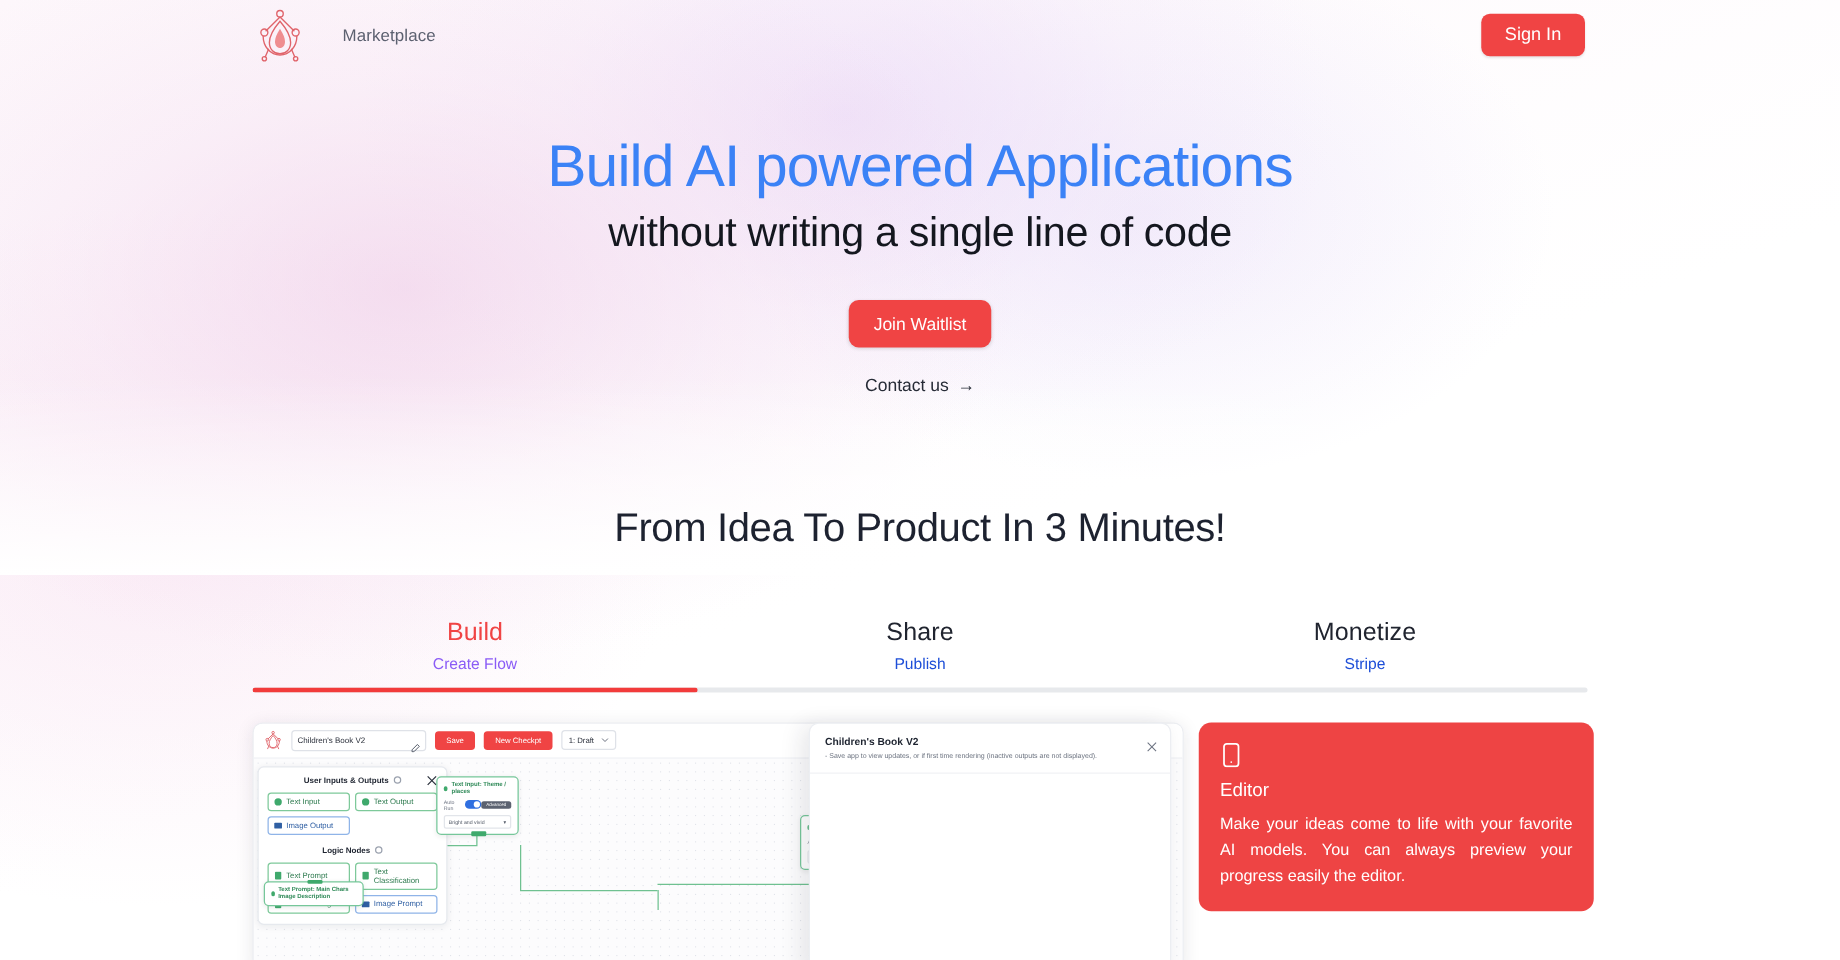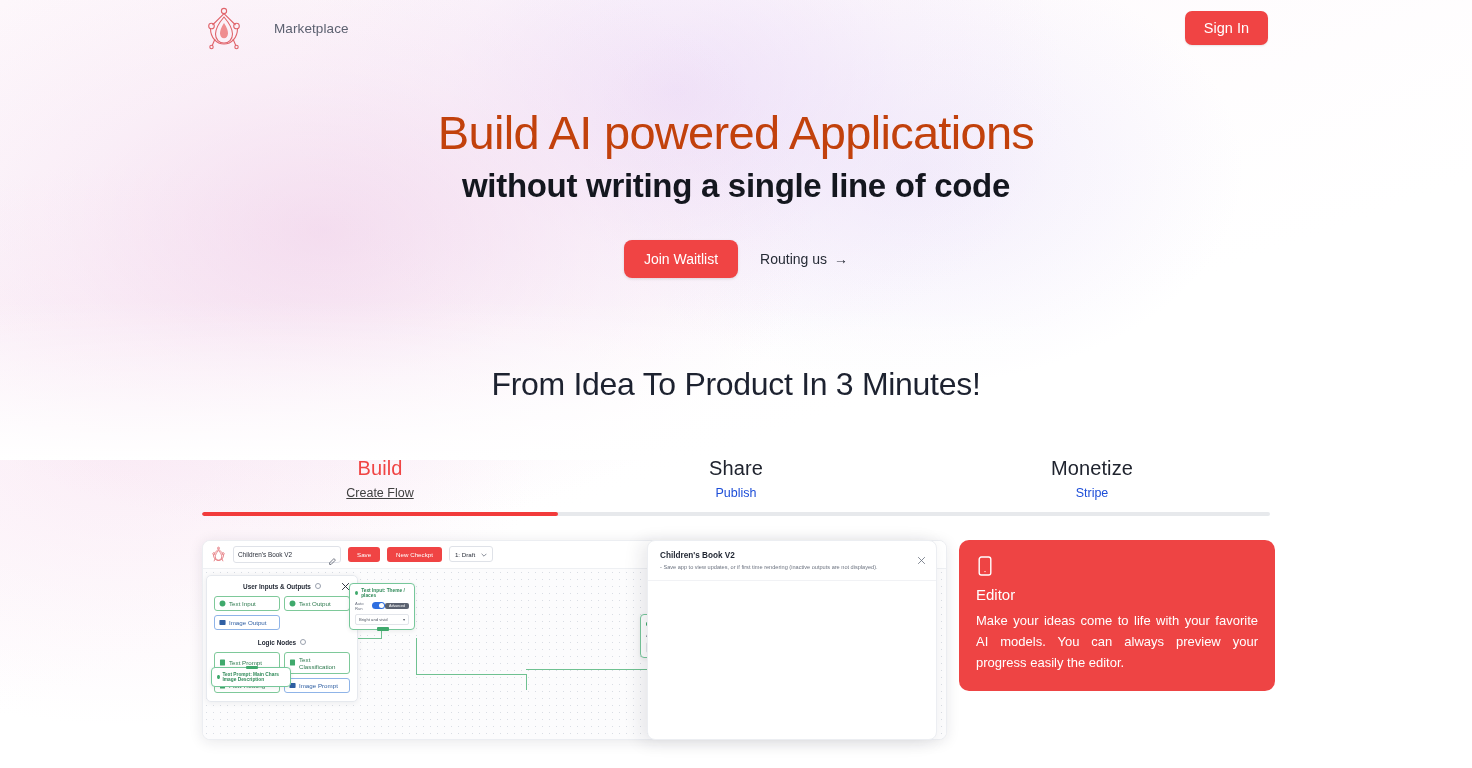--- a/index.html
+++ b/index.html
@@ -48,31 +48,31 @@
     background: #f04444; color: #fff; border: none;
     font-family: inherit; font-size: 14.5px;
     padding: 9px 19px; border-radius: 7px; cursor: pointer;
     box-shadow: 0 1px 2px rgba(0,0,0,.10);
   }
 
   
   #hero { text-align: center; padding-top: 52px; }
   #hero-title {
     font-size: 47px; font-weight: 400; letter-spacing: -0.7px;
-    color: #c2410c; line-height: 1.06;
+    color: #3b82f6; line-height: 1.06;
   }
   #hero-subtitle {
-    font-size: 33px; font-weight: 700; letter-spacing: -0.3px;
+    font-size: 33px; font-weight: 400; letter-spacing: -0.3px;
     color: #14171f; margin-top: 9px;
   }
   #hero-desc {
     width: 800px; margin: 30px auto 0;
     font-size: 15px; line-height: 1.85; color: #4d5463;
   }
-  #hero-cta { margin-top: 35px; display: flex; justify-content: center; align-items: center; gap: 22px; }
+  #hero-cta { margin-top: 35px; display: flex; justify-content: flex-start; align-items: center; gap: 22px; flex-direction: column; }
   #join-waitlist-btn {
     background: #f04444; color: #fff; border: none; font-family: inherit;
     font-size: 14px; padding: 11px 20px; border-radius: 8px; cursor: pointer;
     box-shadow: 0 1px 3px rgba(0,0,0,.12);
   }
   #contact-link {
     font-size: 14px; color: #262b36; text-decoration: none; cursor: pointer;
     display: inline-flex; align-items: center; gap: 7px;
   }
   #contact-arrow { font-size: 14px; color: #262b36; }
@@ -86,21 +86,21 @@
   
   #tabs-wrap { margin: 54px auto 0; width: 1068px; position: relative; }
   #tabs { display: flex; align-items: center; }
   .tab {
     flex: 1 1 0; text-align: center; cursor: pointer;
     padding-bottom: 12px; user-select: none;
   }
   .tab-label { font-size: 20px; font-weight: 400; color: #20242f; letter-spacing: .1px; }
   .tab-sub { font-size: 12.5px; color: #1d4ed8; margin-top: 6px; }
   .tab.active .tab-label { color: #f04444; }
-  .tab.active .tab-sub { color: #404040; text-decoration: underline; }
+  .tab.active .tab-sub { color: #8b5cf6; }
   #tabs-track {
     height: 4px; background: #e7e9ec; border-radius: 2px; overflow: hidden;
     display: flex;
   }
   #tabs-indicator { width: 33.333%; height: 100%; background: #f23b3b; border-radius: 2px; }
 
   
   #showcase {
     margin: 24px auto 0; width: 1068px; height: 200px;
     display: flex; gap: 12px; position: relative;
@@ -241,21 +241,21 @@
 
     <button id="signin-btn">Sign In</button>
   </div>
 
   <div id="hero">
     <h1 id="hero-title">Build AI powered Applications</h1>
     <div id="hero-subtitle">without writing a single line of code</div>
     <div id="hero-cta">
       <button id="join-waitlist-btn">Join Waitlist</button>
       <a id="contact-link">
-        <span>Routing us</span>
+        <span>Contact us</span>
         <span id="contact-arrow">→</span>
       </a>
     </div>
   </div>
 
   <h2 id="section-title">From Idea To Product In 3 Minutes!</h2>
 
   <div id="tabs-wrap">
     <div id="tabs">
       <div class="tab active">

